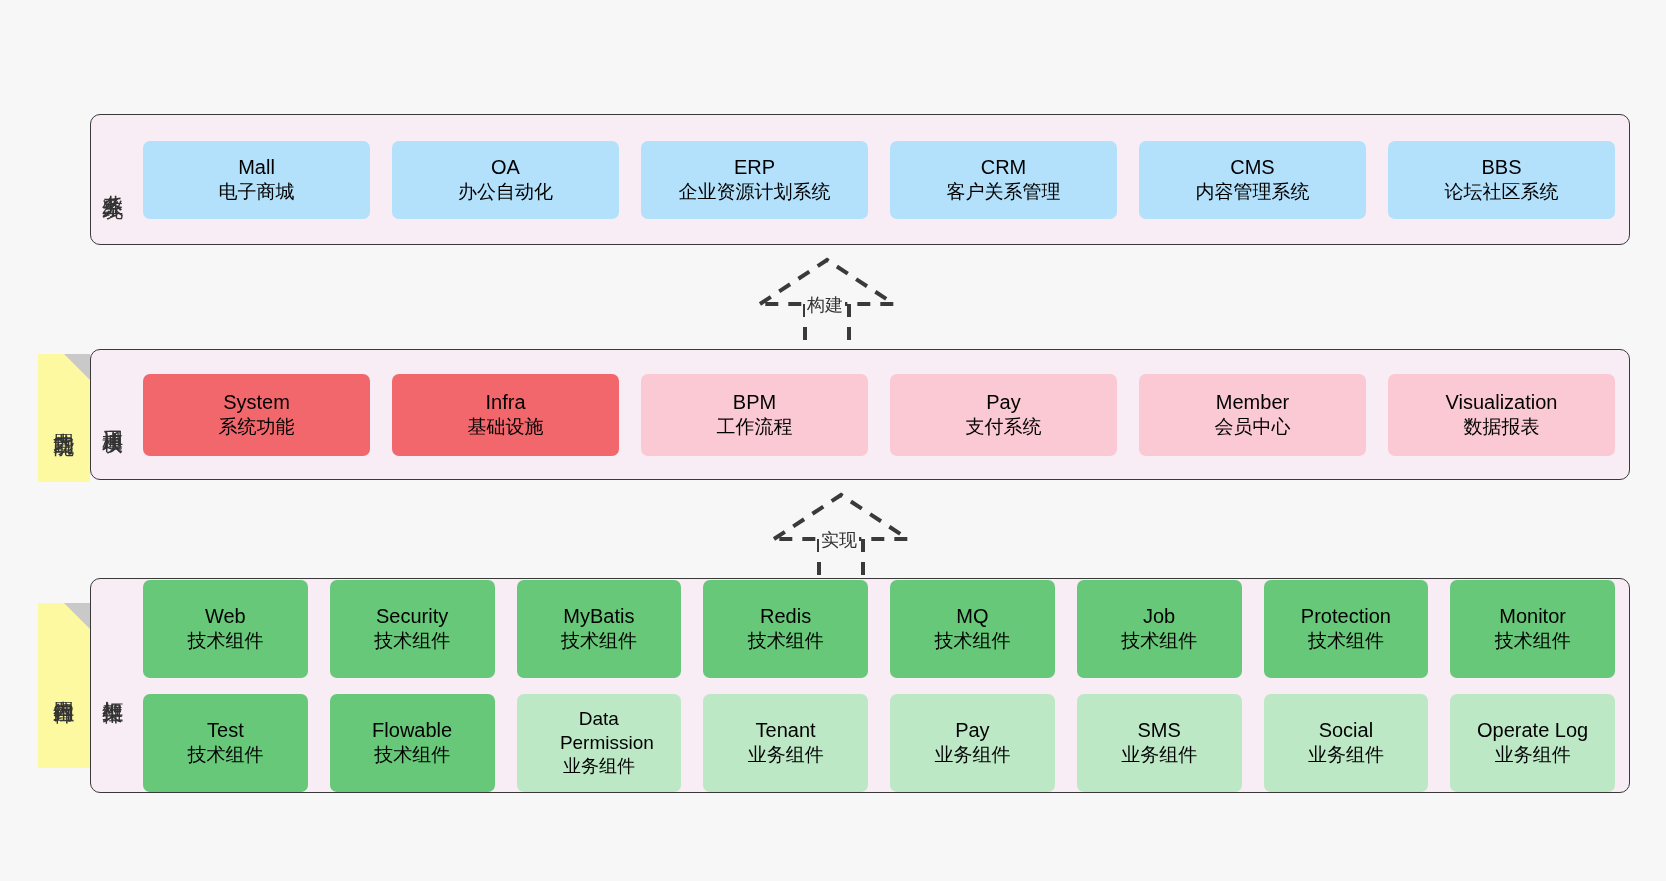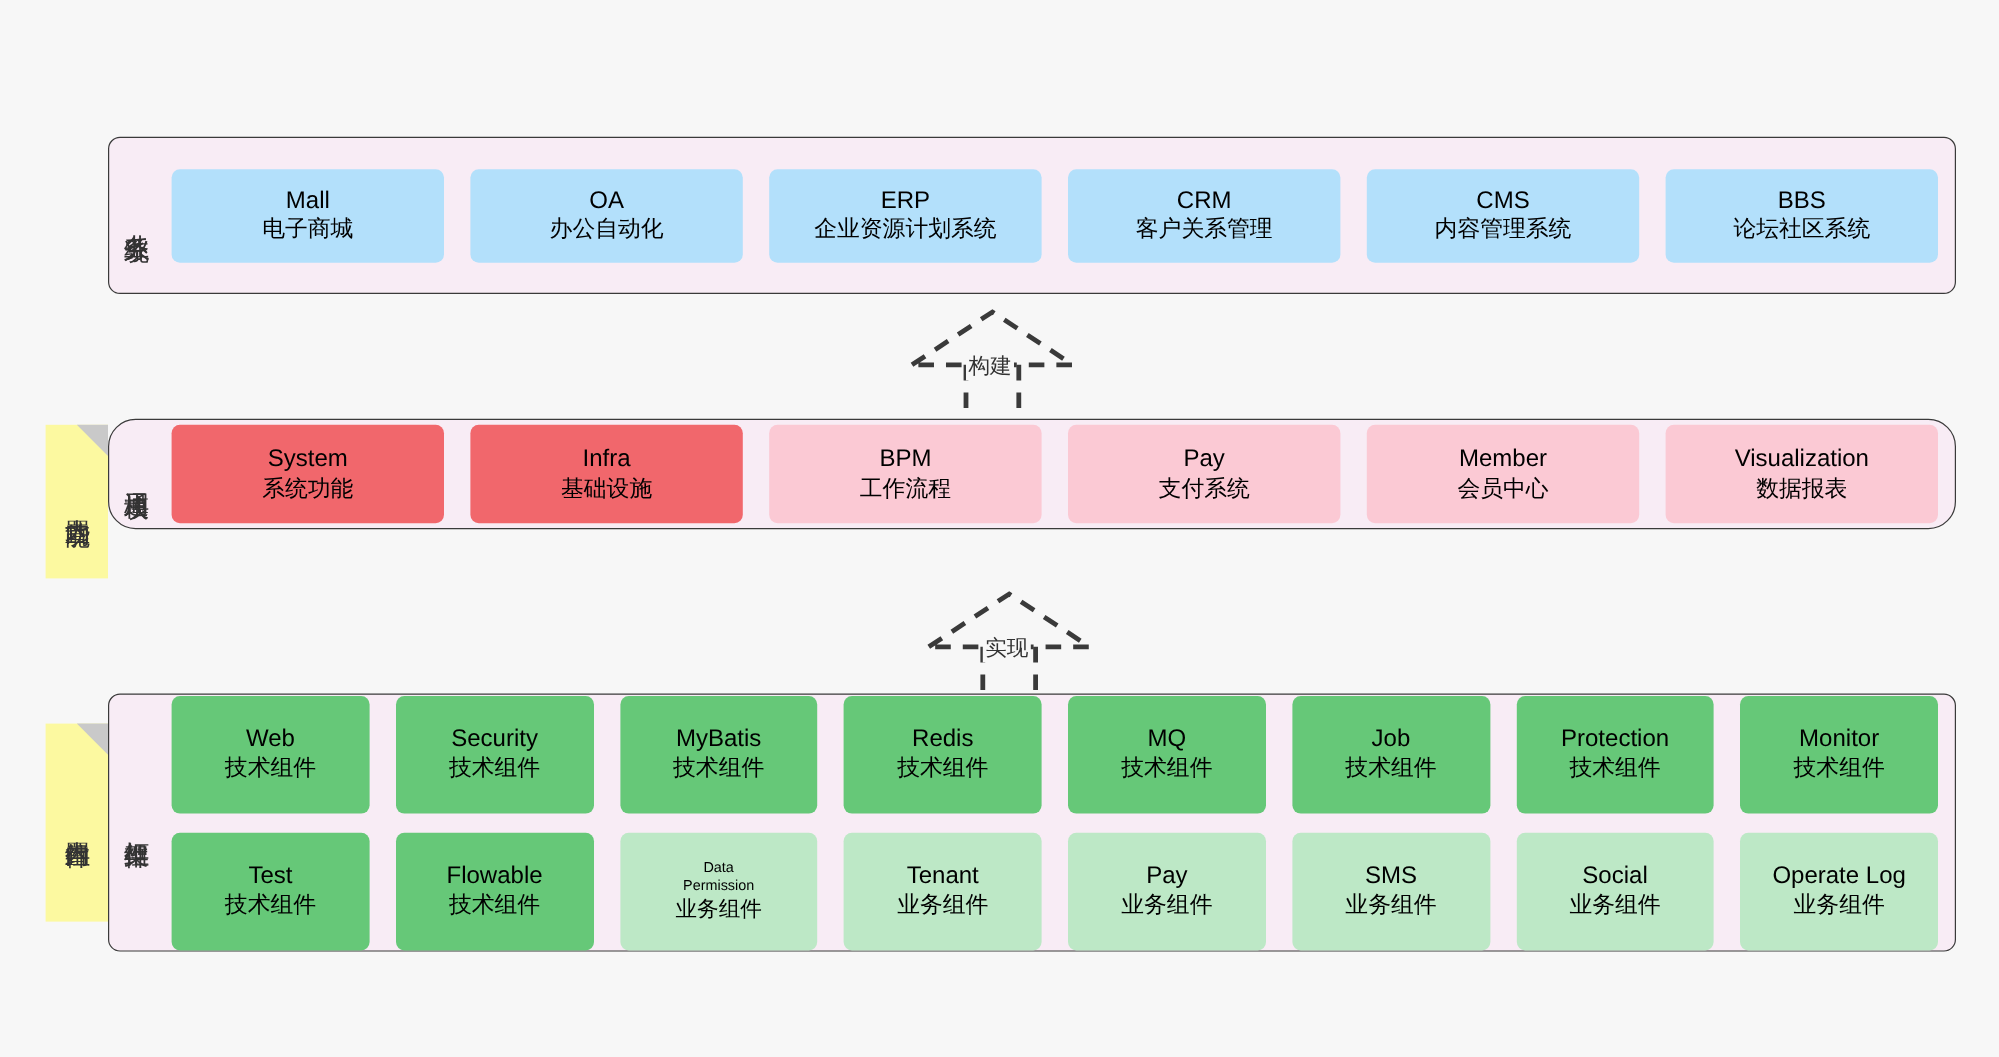--- a/index.html
+++ b/index.html
@@ -76,21 +76,21 @@
     align-items: center;
     justify-content: center;
     text-align: center;
     box-sizing: border-box;
     padding: 6px 4px;
     line-height: 1.28;
     color: #000000;
   }
   .card .en { font-size: 20px; }
   .card .cn { font-size: 19px; }
-  .card.three .en { font-size: 12px; }
+  .card.three .en { font-size: 19px; }
   .card.three .cn { font-size: 18px; }
 
   .card.blue      { background: #b3e0fb; }
   .card.red       { background: #f1676c; }
   .card.pink      { background: #fbc9d4; }
   .card.green     { background: #66c878; }
   .card.lightgreen{ background: #bde8c6; }
 
   
   #band-business .card { height: 78px; }
@@ -175,21 +175,21 @@
   <div class="arrow" id="arrow-build" style="left:757px; top:256px; width:160px; height:100px;">
     <svg width="160" height="100" viewBox="0 0 160 100">
 
       <path d="M 3 48 L 70 4 L 137 48 Z" fill="none" stroke="#3a3a3a" stroke-width="4" stroke-dasharray="13 10" stroke-linecap="butt"></path>
 
       <path d="M 48 48 L 48 98 M 92 48 L 92 98 M 48 98 L 92 98" fill="none" stroke="#3a3a3a" stroke-width="4" stroke-dasharray="13 10" stroke-linecap="butt"></path>
     </svg>
     <div class="alabel" style="left:48px; top:37px;">构建</div>
   </div>
 
-  <div class="layer" id="band-common" style="left:90px; top:349px; width:1540px; height:92px;border-radius:23px;">
+  <div class="layer" id="band-common" style="left:90px; top:349px; width:1540px; height:131px;">
     <div class="layer-title">通用模块</div>
     <div class="layer-body">
       <div class="layer-row">
         <div class="card red">
           <div class="en">System</div>
           <div class="cn">系统功能</div>
         </div>
         <div class="card red">
           <div class="en">Infra</div>
           <div class="cn">基础设施</div>

